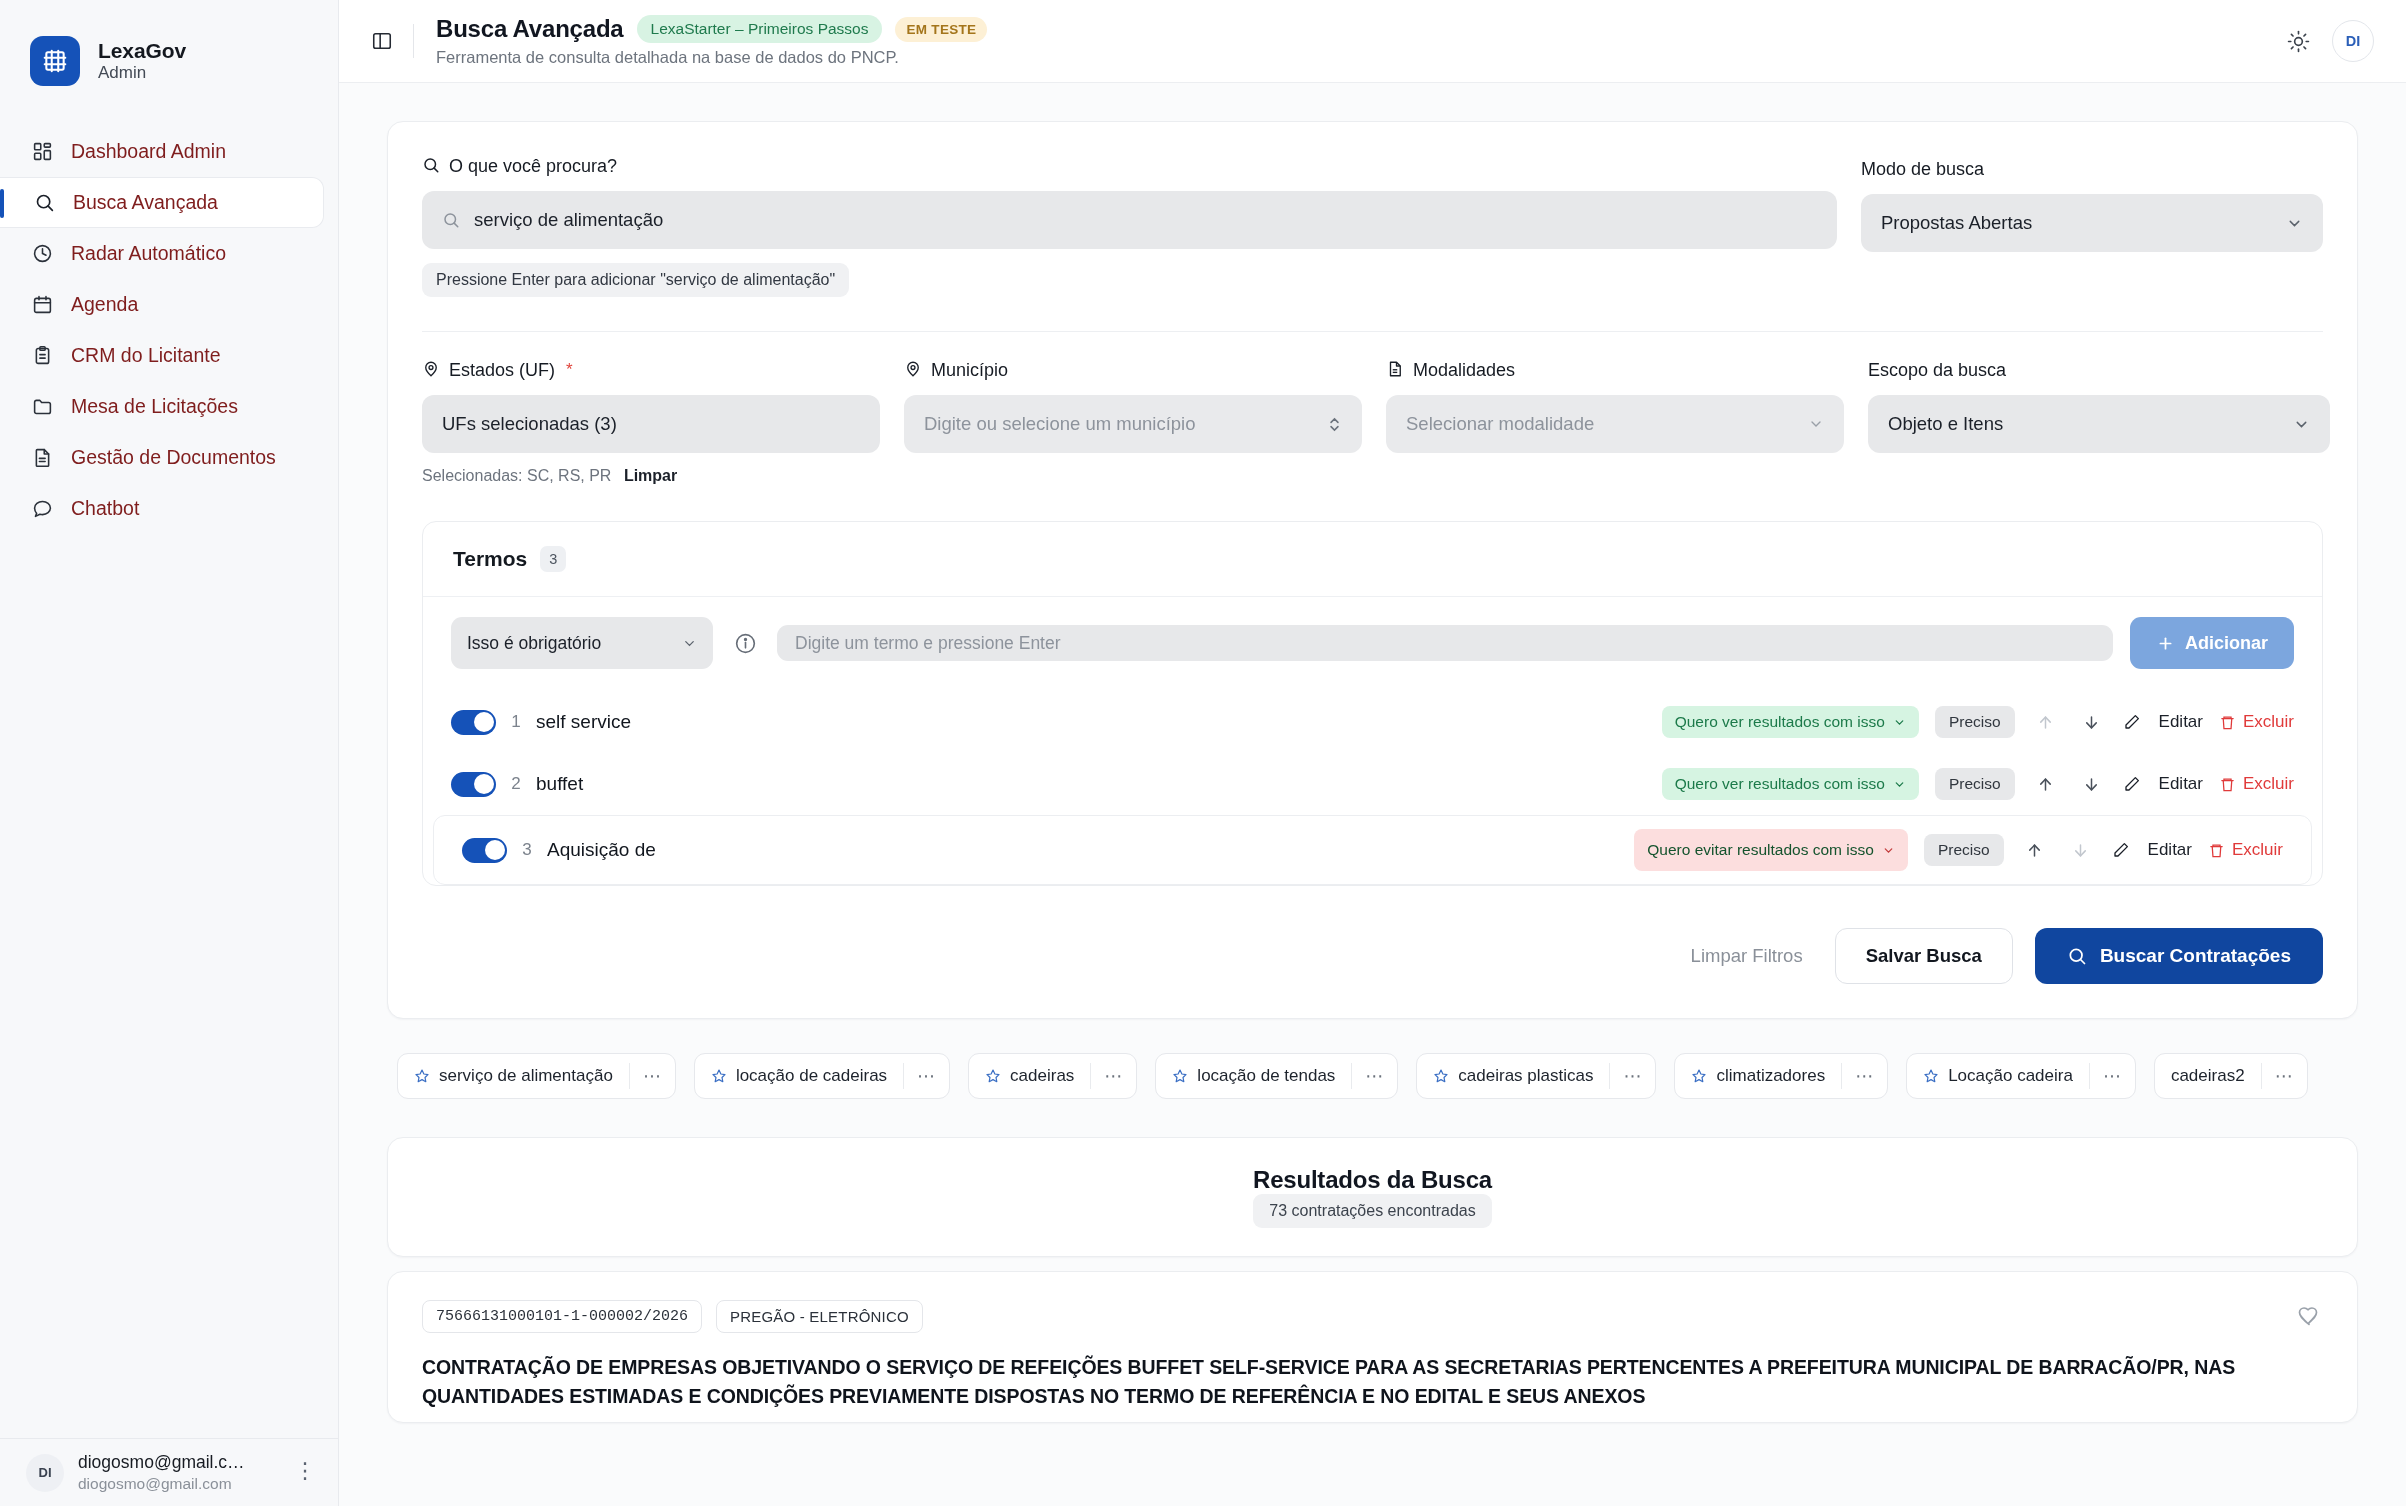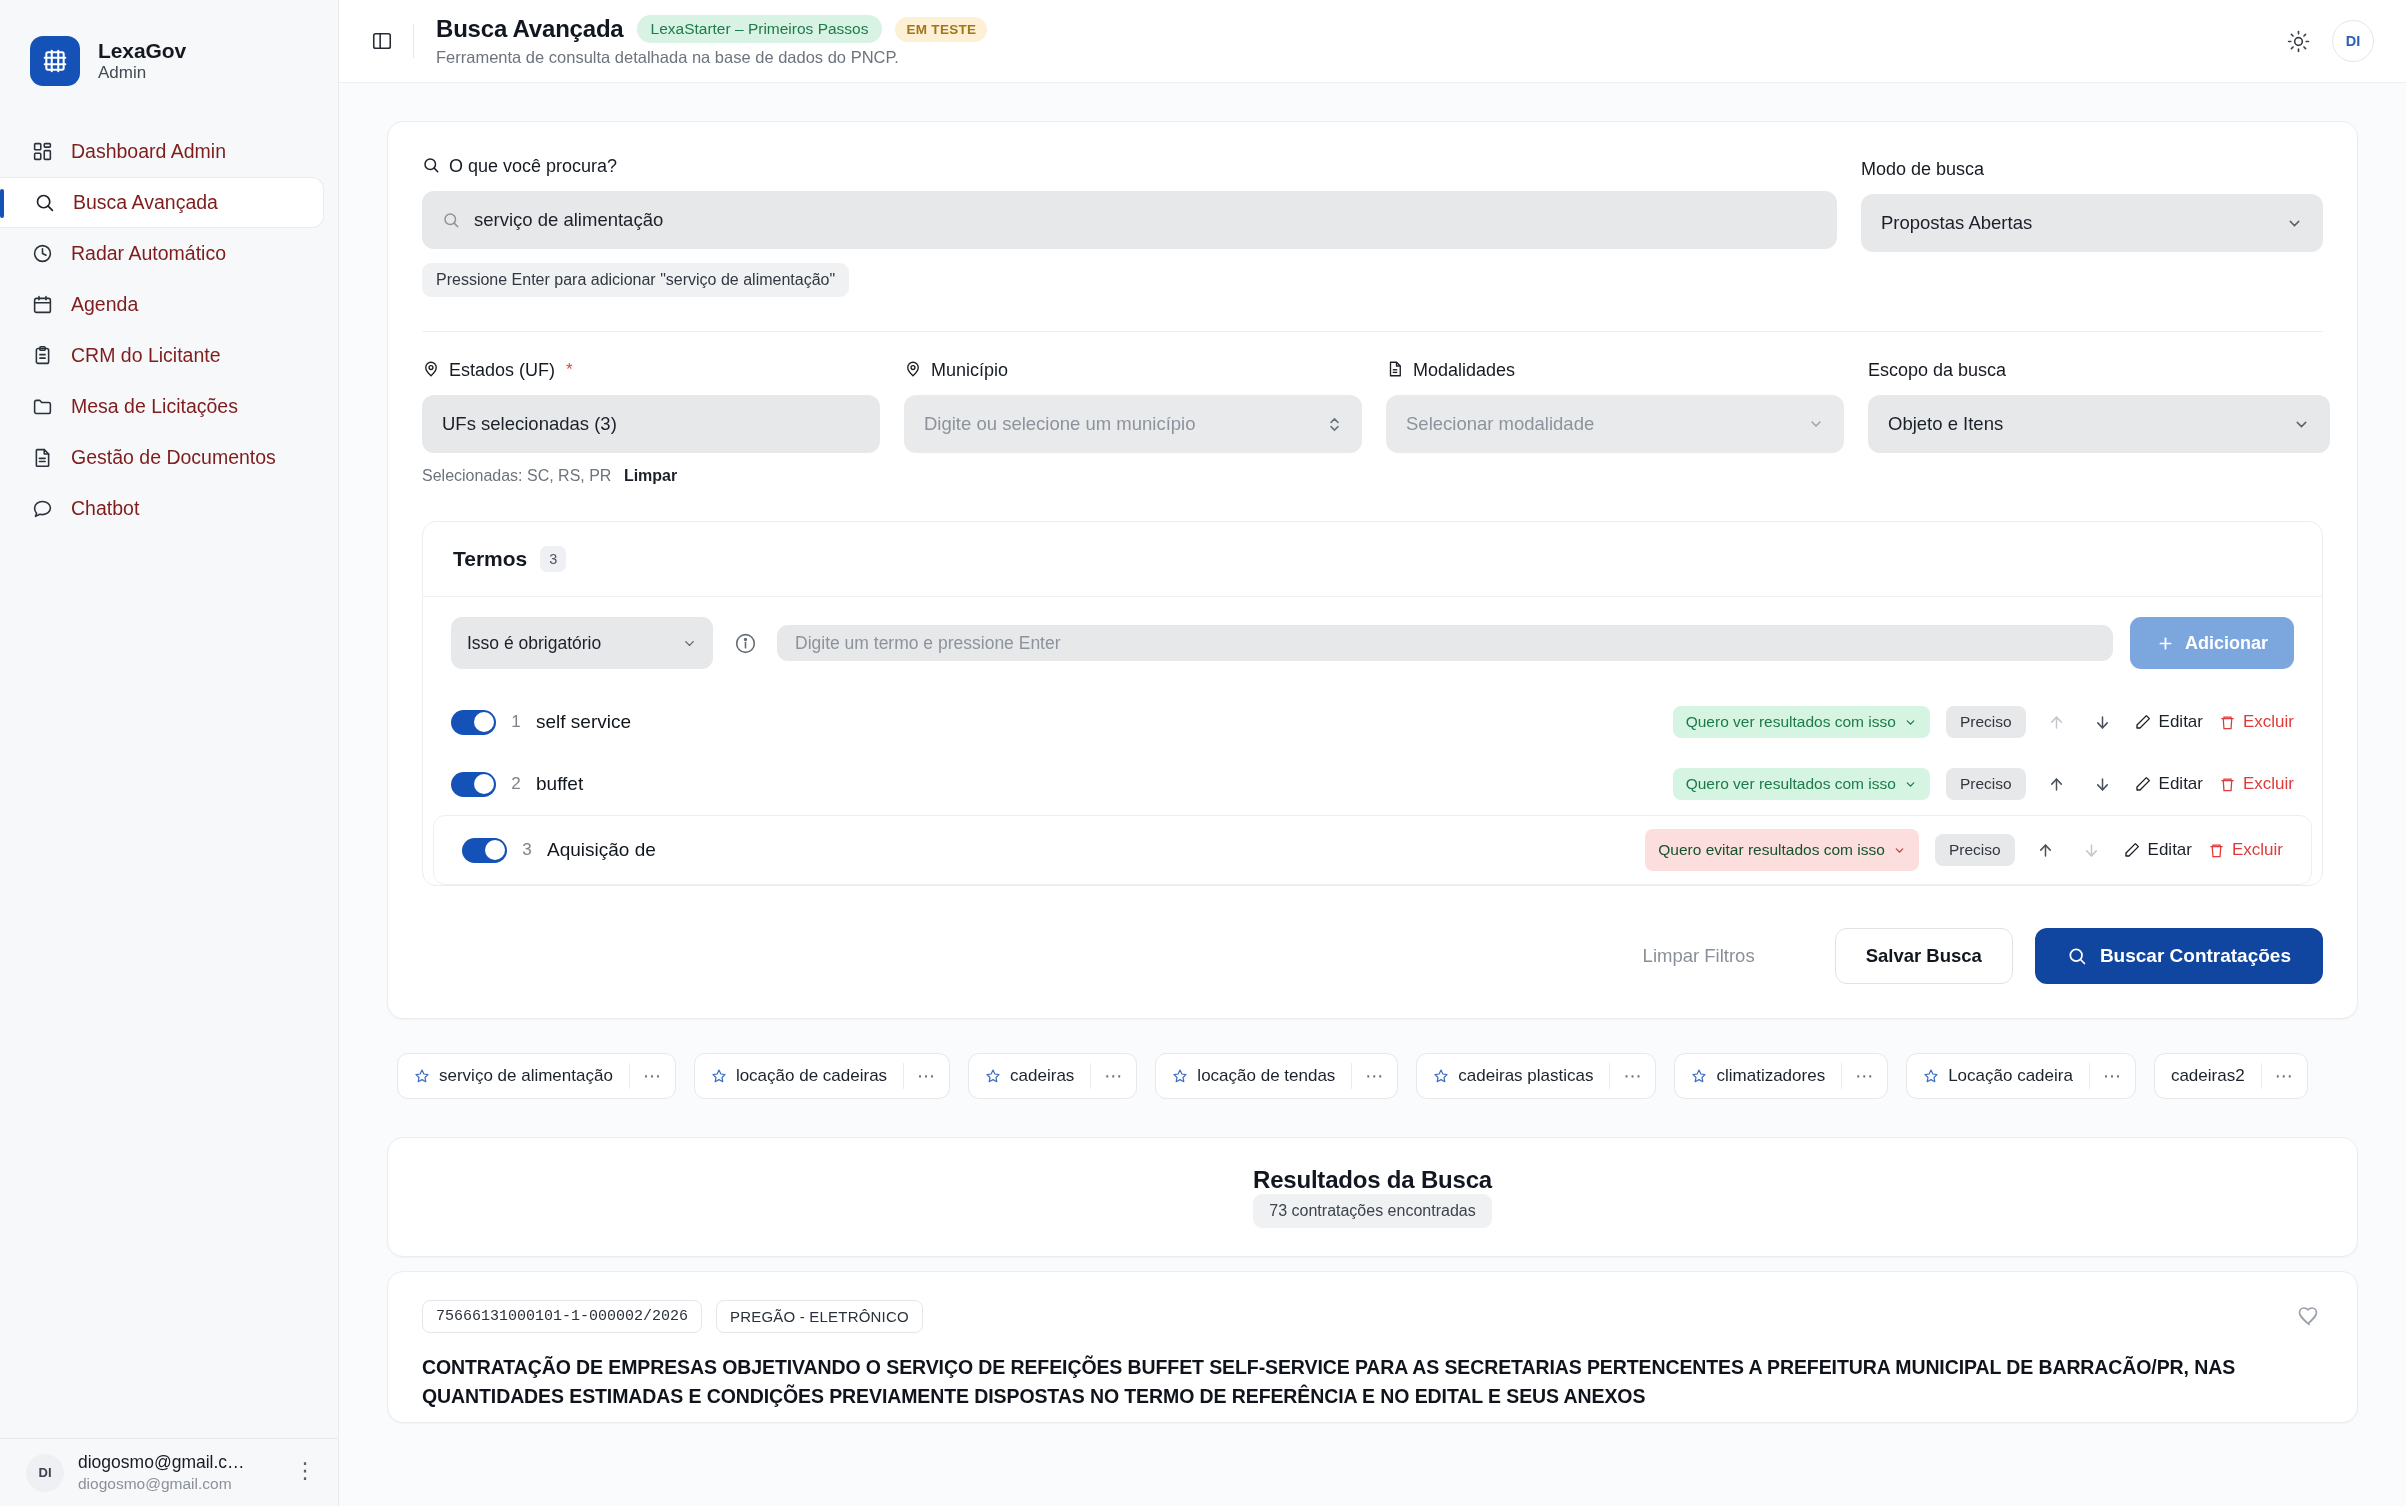--- a/index.html
+++ b/index.html
@@ -202,29 +202,29 @@
   .tag-red {
     background: #fcdede; color: #14532d; font-size: 15.5px;
     padding: 12px 13px; border-radius: 8px; display: flex; align-items: center; gap: 8px; cursor:pointer;
   }
   .tag-gray {
     background: #e7e8ea; color: #31373f; font-size: 15.5px;
     padding: 7px 14px; border-radius: 8px; cursor:pointer;
   }
   .arrow-btn { width: 30px; display:flex; align-items:center; justify-content:center; cursor:pointer; color:#4a515b;}
   .arrow-btn.dim { color: #c2c7ce; }
-  .lnk { display: flex; align-items: center; gap: 7px; font-size: 17px; color: #1b2029; cursor: pointer; }
+  .lnk { display: flex; align-items: center; gap: 18px; font-size: 17px; color: #1b2029; cursor: pointer; }
   .lnk-red { display: flex; align-items: center; gap: 7px; font-size: 17px; color: #e03a3a; cursor: pointer; }
 
   .actions-row { display: flex; align-items: center; justify-content: flex-end; gap: 22px; margin-top: 42px; }
   .btn-ghost { font-size: 18.5px; color: #8a9099; padding: 0 10px; cursor: pointer; }
   .btn-white {
     height: 56px; border: 1px solid #dfe2e7; background: #fff; border-radius: 12px;
     display: flex; align-items: center; padding: 0 30px; font-size: 18.5px;
-    font-weight: 600; color: #12171f; cursor: pointer; margin-left: 48px;
+    font-weight: 600; color: #12171f; cursor: pointer;
   }
   .btn-blue {
     height: 56px; background: #10469f; color: #fff; border-radius: 12px;
     display: flex; align-items: center; gap: 13px; padding: 0 32px;
     font-size: 19px; font-weight: 700; cursor: pointer;
   }
 
   
   .chips { display: flex; align-items: center; gap: 18px; margin: 34px 0 0 10px; flex-wrap: nowrap; }
   .chip {

